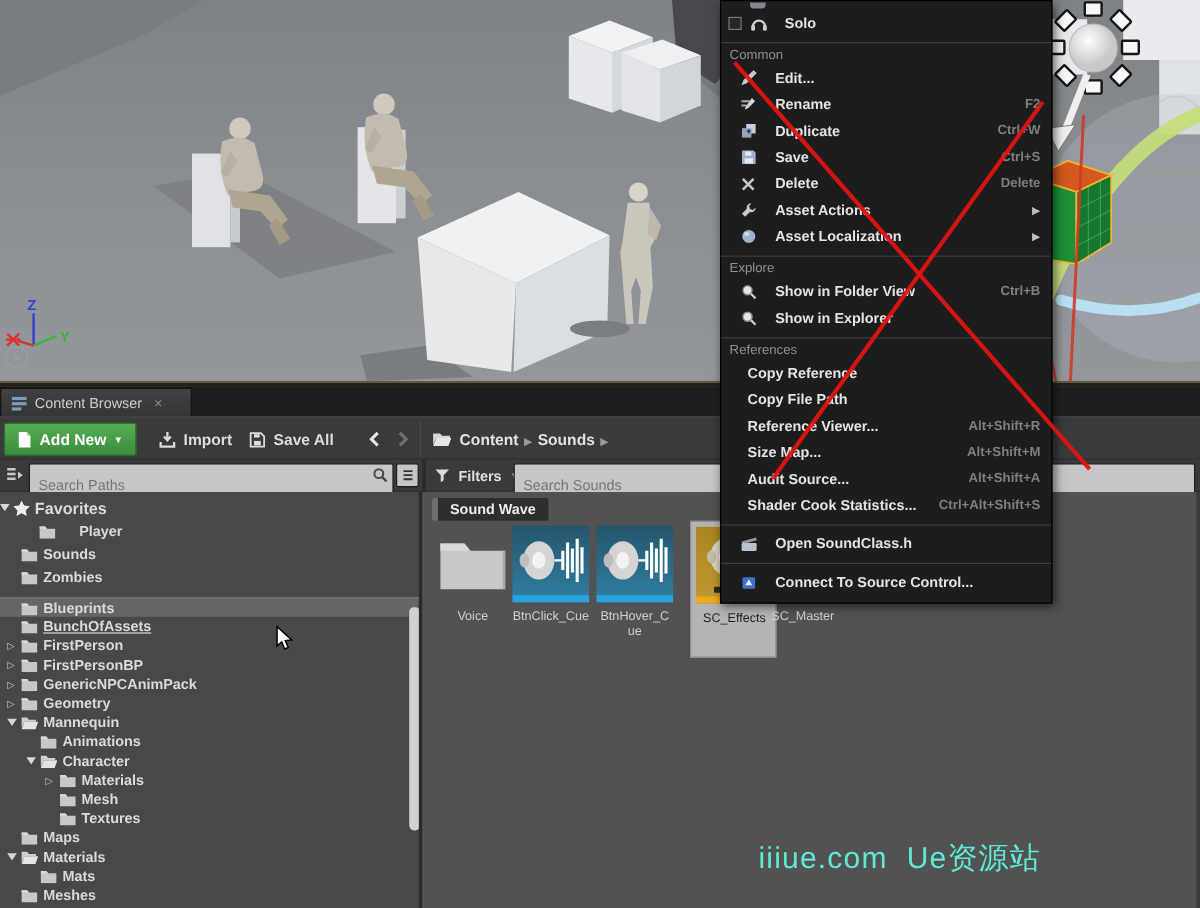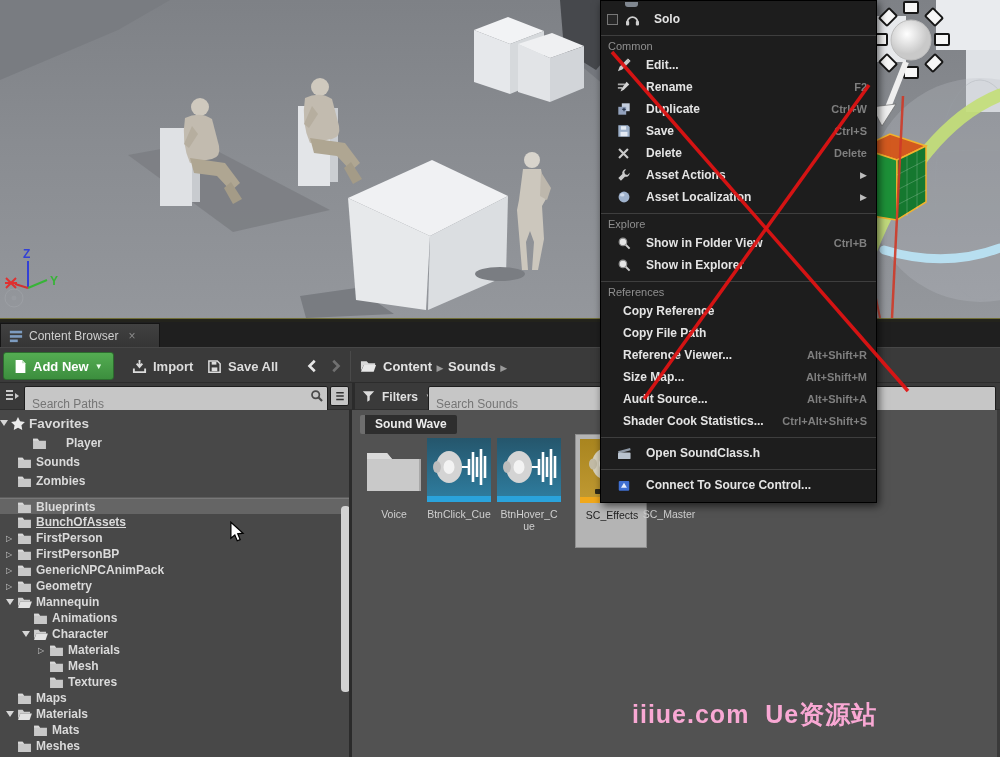--- a/index.html
+++ b/index.html
@@ -69,22 +69,22 @@
   .tile .strip{position:absolute;left:0;bottom:0;width:100%;height:6px}
   .tile .tlabel{margin-top:6px;font-size:10.5px;color:#cfcfcf;line-height:12px}
   .tile.wrapname .tlabel{word-break:break-all;width:60px;margin-left:2px}
   .sel-wrap{position:absolute;background:#b4b4b4;border:1px solid #8f8f8f}
   .sel-wrap .tlabel{color:#1e1e1e}
   .cue-thumb{background:linear-gradient(180deg,#25566c,#2f7fa2)}
   .class-thumb{background:linear-gradient(180deg,#a9851f,#c19a33)}
   .dots{position:absolute;bottom:9px;left:0;width:100%;display:flex;justify-content:center;gap:8px}
   .dots i{width:6px;height:5px;background:#2e2a18;border-radius:1px}
 
-  #watermark{position:absolute;left:280px;top:288px;width:360px;color:#f9a8d4;
-    font-size:25px;font-weight:bold;letter-spacing:1px;white-space:pre}
+  #watermark{position:absolute;left:280px;top:288px;width:360px;color:#5eead4;
+    font-size:25px;font-weight:normal;letter-spacing:1px;white-space:pre}
 
   
   #menu{position:absolute;left:600px;top:0;width:277px;background:#1d1d1d;
     border:1px solid #000;box-shadow:2px 3px 8px rgba(0,0,0,.6);z-index:40;padding:7px 0 6px}
   .mi{display:flex;align-items:center;height:22px;padding:0 9px 0 16px;position:relative}
   .mi .mic{width:25px;flex:none;display:flex;align-items:center}
   .mi .mlb{color:#e4e4e4;font-size:12px;font-weight:bold;margin-left:4px;white-space:nowrap}
   .mi .msc{margin-left:auto;color:#7f7f7f;font-size:11px;font-weight:bold}
   .mi .sub{margin-left:auto;color:#bdbdbd;font-size:9px}
   .msec{border-top:1px solid #3e3e3e;margin-top:5px;padding:4px 0 2px 7px;

